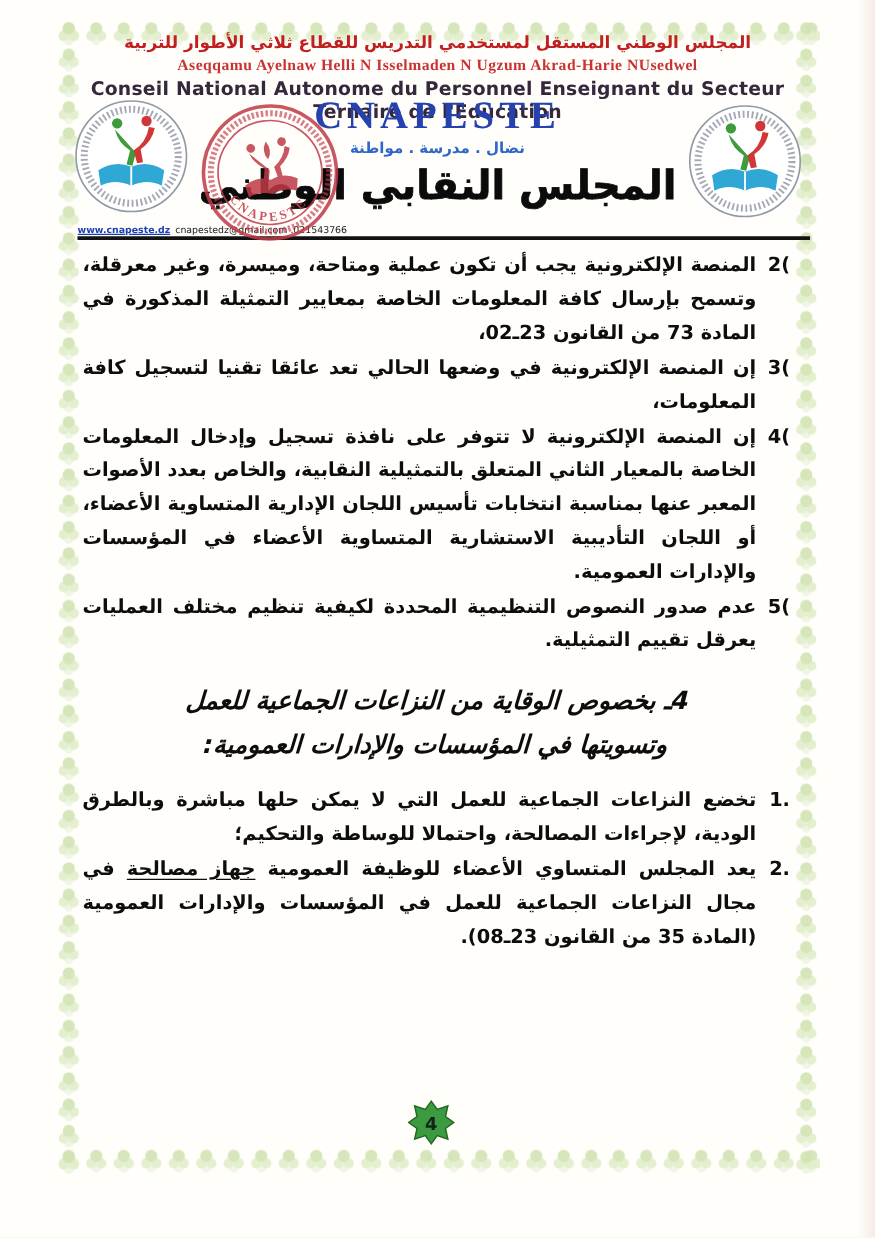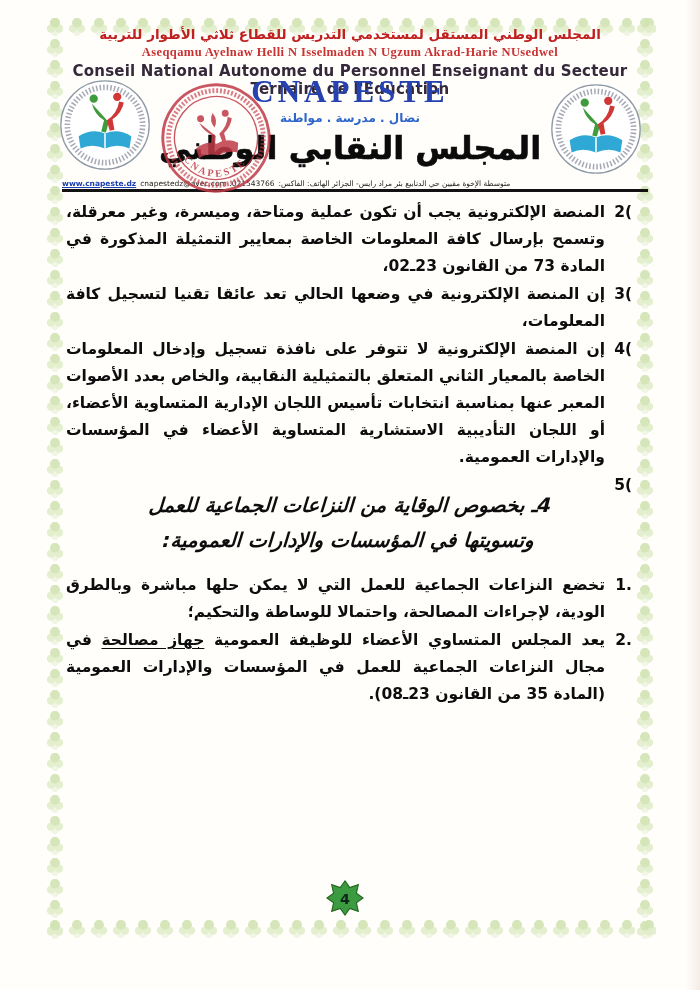--- a/index.html
+++ b/index.html
@@ -72,22 +72,21 @@
 
   <div class="hdr h-ar1">المجلس الوطني المستقل لمستخدمي التدريس للقطاع ثلاثي الأطوار للتربية</div>
   <div class="hdr h-ber">Aseqqamu Ayelnaw Helli N Isselmaden N Ugzum Akrad-Harie NUsedwel</div>
   <div class="hdr h-fr">Conseil National Autonome du Personnel Enseignant du Secteur Ternaire de l'Education</div>
   <div class="hdr h-cnap">CNAPESTE</div>
   <div class="hdr h-slogan">نضال . مدرسة . مواطنة</div>
   <div class="hdr h-council">المجلس النقابي الوطني</div>
 
   <div class="contact">
     <span class="site">www.cnapeste.dz</span>
-    <span class="mid">cnapestedz@avec.com .021543766</span>
-    <span class="ar">متوسطة الإخوة مقيين حي الدنابيع بئر مراد رايس- الجزائر الهاتف: الفاكس:</span>
+    <span class="mid">cnapestedz@gmail.com .021543766</span>
   </div>
   <div class="rule"></div>
 
   <svg class="logo logo-left" viewBox="0 0 100 100">
     <circle cx="50" cy="50" r="47" fill="#ffffff" stroke="#8f9aa6" stroke-width="1.4"></circle>
     <circle cx="50" cy="50" r="40" fill="none" stroke="#5c6278" stroke-width="6" stroke-dasharray="1.6 2.2" opacity="0.55"></circle>
     <circle cx="38" cy="22" r="4.4" fill="#3f9b3c"></circle>
     <path d="M36,27 q3,12 13,18 l-3,12 5,1 3,-11 z" fill="#3f9b3c"></path>
     <circle cx="63" cy="20" r="4.4" fill="#d23737"></circle>
     <path d="M65,25 q-2,13 -13,20 l3,11 5,-1 -2,-11 q10,-7 12,-18 z" fill="#d23737"></path>
@@ -131,20 +130,21 @@
     <div class="item">
       <span class="marker"><bdi dir="ltr">3(</bdi></span>
       <span>إن المنصة الإلكترونية في وضعها الحالي تعد عائقا تقنيا لتسجيل كافة المعلومات،</span>
     </div>
     <div class="item">
       <span class="marker"><bdi dir="ltr">4(</bdi></span>
       <span>إن المنصة الإلكترونية لا تتوفر على نافذة تسجيل وإدخال المعلومات الخاصة بالمعيار الثاني المتعلق بالتمثيلية النقابية، والخاص بعدد الأصوات المعبر عنها بمناسبة انتخابات تأسيس اللجان الإدارية المتساوية الأعضاء، أو اللجان التأديبية الاستشارية المتساوية الأعضاء في المؤسسات والإدارات العمومية.</span>
     </div>
     <div class="item">
       <span class="marker"><bdi dir="ltr">5(</bdi></span>
+      <span>عدم صدور النصوص التنظيمية المحددة لكيفية تنظيم مختلف العمليات يعرقل تقييم التمثيلية.</span>
     </div>
 
 
     <div class="sec-head">
       <span>4ـ</span>
       <span>بخصوص الوقاية من النزاعات الجماعية للعمل</span><br>
       <span>وتسويتها في المؤسسات والإدارات العمومية:</span>
     </div>
 
     <div class="points">

